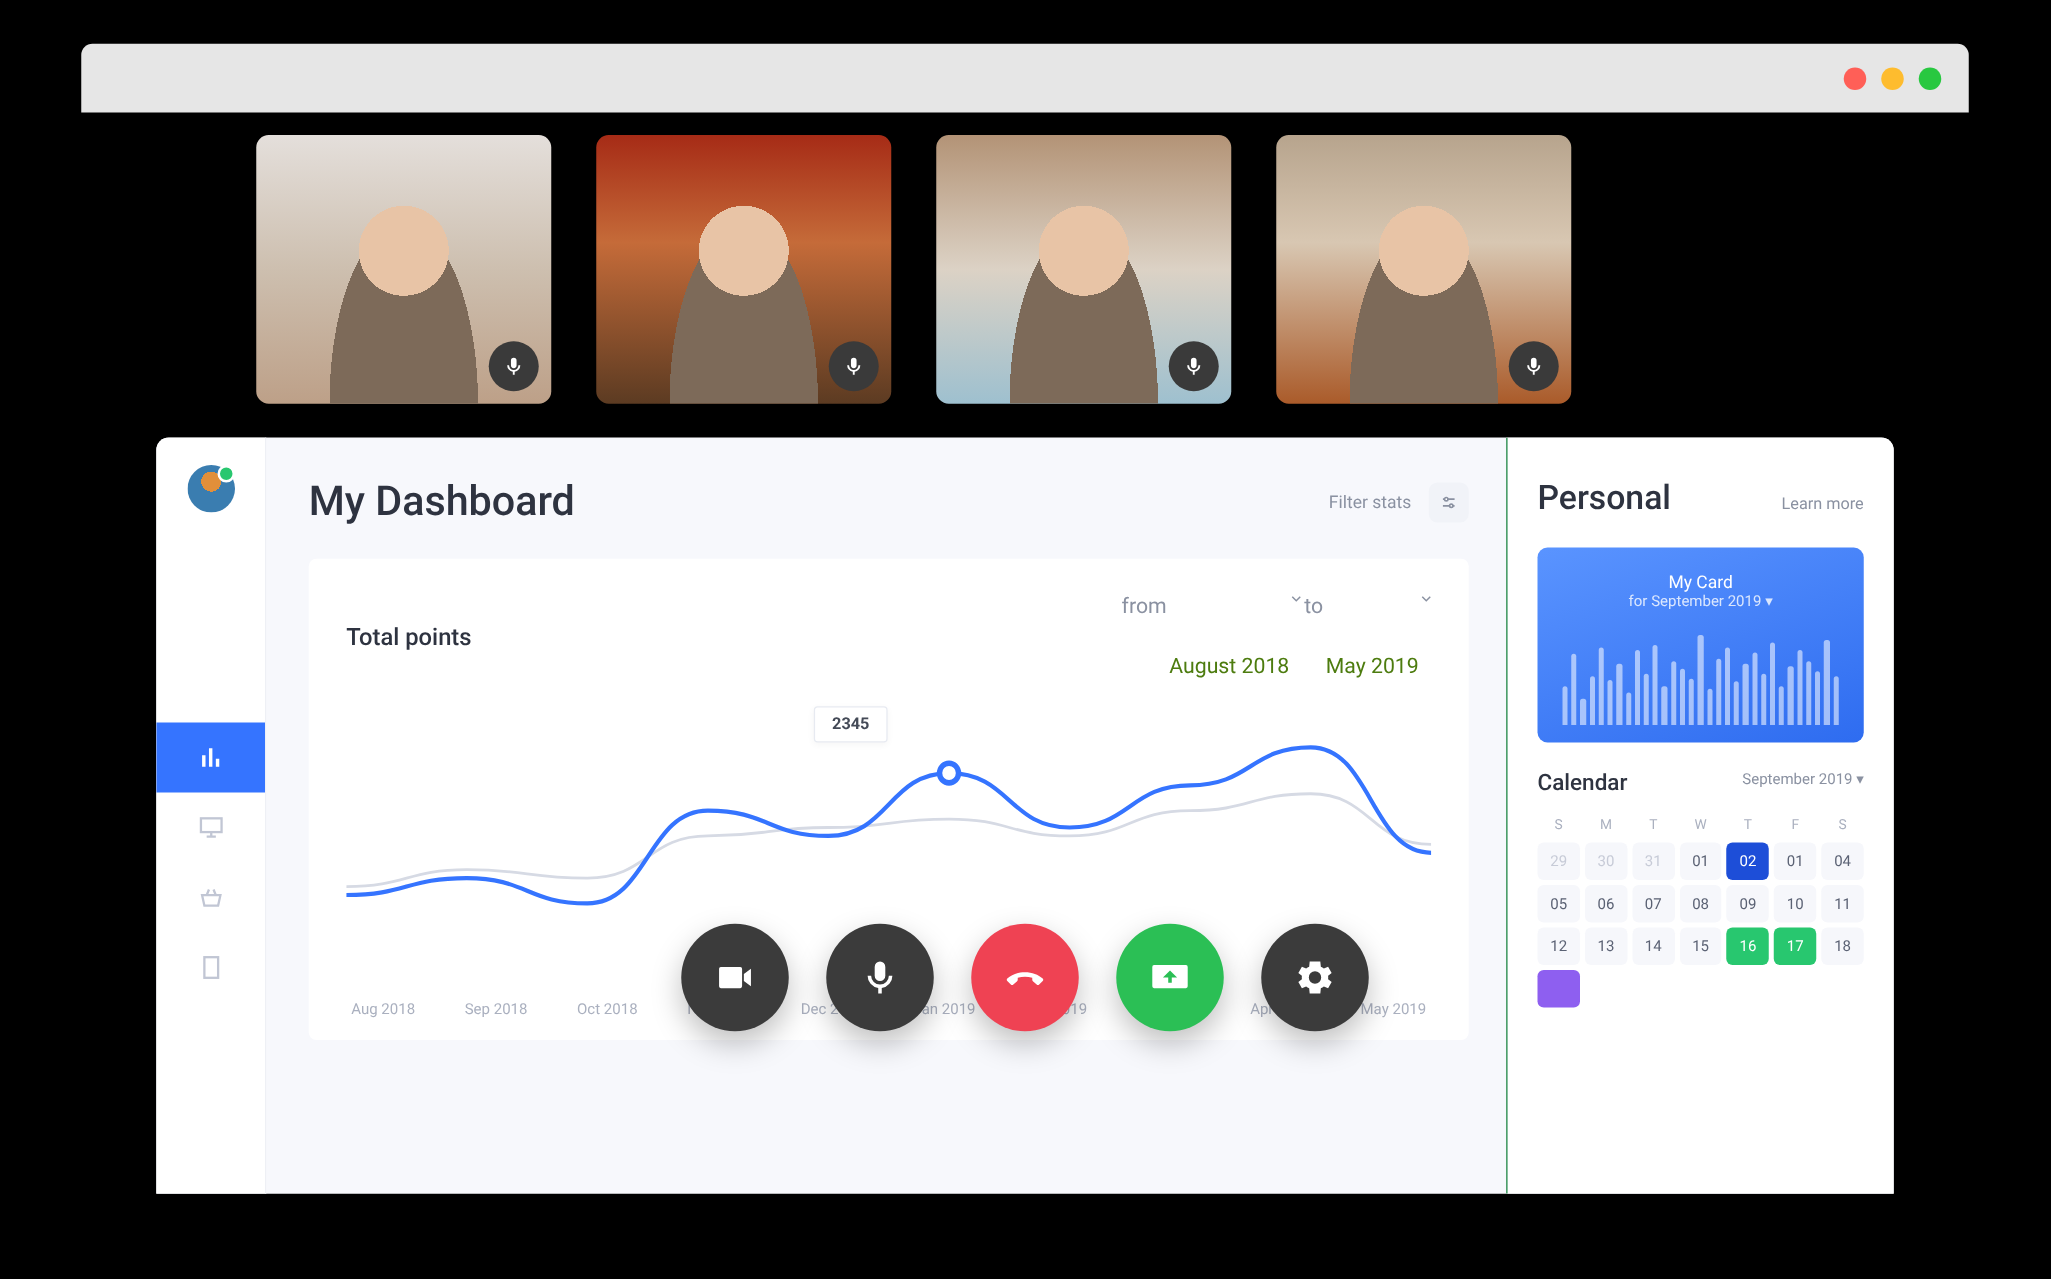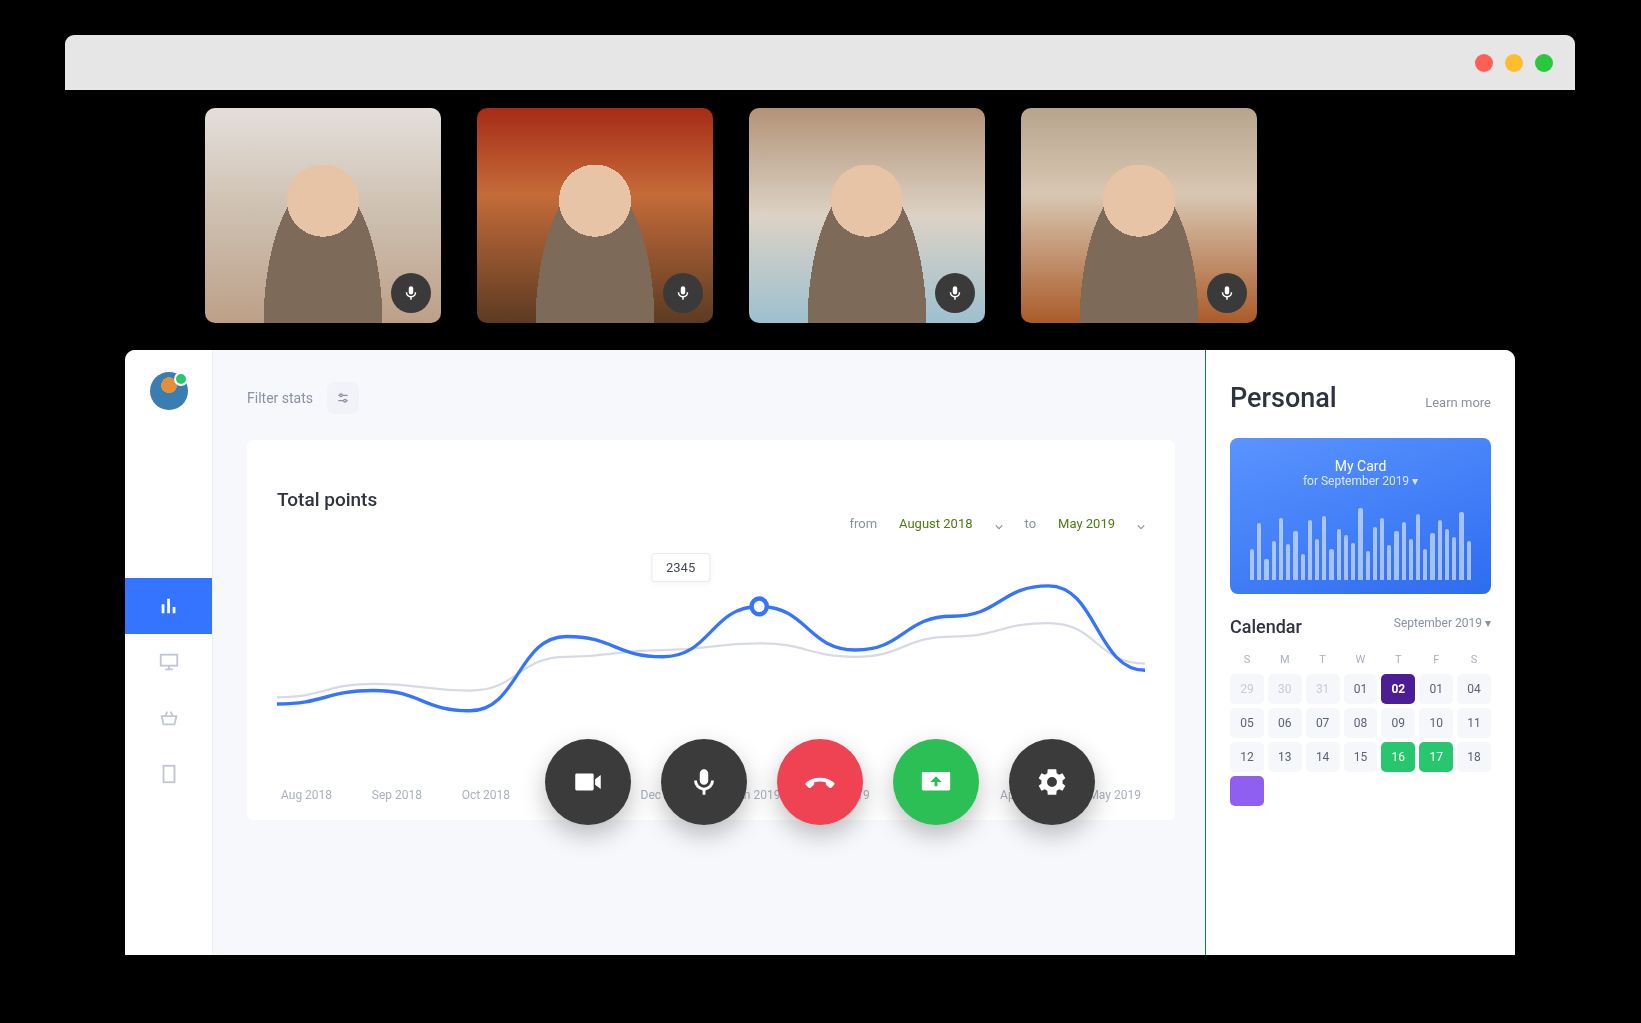--- a/index.html
+++ b/index.html
@@ -134,37 +134,37 @@
 }
 .card {
   background: #fff; border-radius: 6px;
   padding: 28px 30px 18px;
 }
 .card-top {
   display: flex; justify-content: space-between; align-items: center;
   margin-bottom: 20px;
 }
 .card-title { font-size: 19px; color: #2e3340; font-weight: 500; }
-.range { font-size: 13px; color: #8a91a1; display: flex; gap: 22px; align-items: flex-end; }
+.range { font-size: 17px; color: #8a91a1; display: flex; gap: 2px; align-items: flex-start; }
 .range .v { color: #4d7c0f; margin-top: 48px; }
 .chart {
   position: relative; height: 225px;
 }
 .chart svg { width: 100%; height: 100%; }
 .tooltip {
   position: absolute;
   left: 46.5%;
   top: 2px;
   transform: translateX(-50%);
   background: #fff;
   border: 1px solid #e7eaf1;
   border-radius: 3px;
   padding: 6px 14px;
   font-size: 13px;
-  font-weight: 400;
+  font-weight: 700;
   color: #444a57;
   box-shadow: 0 2px 6px rgba(0,0,0,.04);
 }
 .xaxis {
   display: flex; justify-content: space-between;
   font-size: 12px; color: #aab0bf; margin-top: 12px; padding: 0 4px;
 }
 
 .right {
   width: 310px;
@@ -197,21 +197,21 @@
 .calendar-head .cm { font-size: 12px; color: #8a91a1; }
 .dow { display: grid; grid-template-columns: repeat(7,1fr); gap: 4px; font-size: 11px; color: #aab0bf; text-align: center; margin-bottom: 8px; }
 .grid { display: grid; grid-template-columns: repeat(7,1fr); gap: 4px; }
 .day {
   height: 30px; border-radius: 5px; background: #f6f7fb;
   display: flex; align-items: center; justify-content: center;
   font-size: 12px; color: #5b6274;
 }
 .day.out { color: #c7cbd7; }
 .day.green { background: #28c76f; color: #fff; }
-.day.yellow { background: #4c1d95; color: #fff; font-weight: bold; }
+.day.yellow { background: #1d4ed8; color: #fff; }
 .day.purple { background: #8e5ff0; }
 
 .call-controls {
   position: absolute;
   left: 50%;
   bottom: 130px;
   transform: translateX(-50%);
   display: flex;
   gap: 30px;
 }
@@ -296,20 +296,21 @@
         <div class="nav-item">
           <svg viewBox="0 0 24 24" fill="none" stroke="currentColor" stroke-width="2">
               <rect x="6" y="3" width="12" height="18"></rect>
             </svg>
         </div>
       </div>
     </div>
 
     <div class="main">
       <div class="main-header">
+        <h1>My Dashboard</h1>
         <div class="filter-stats">
           <span>Filter stats</span>
           <span class="filter-icon">
             <svg viewBox="0 0 24 24" width="16" height="16" fill="none" stroke="#8a91a1" stroke-width="2">
                 <path d="M5 8h14M5 16h14"></path>
                 <circle cx="9" cy="8" r="2" fill="#fff"></circle>
                 <circle cx="15" cy="16" r="2" fill="#fff"></circle>
               </svg>
           </span>
         </div>

